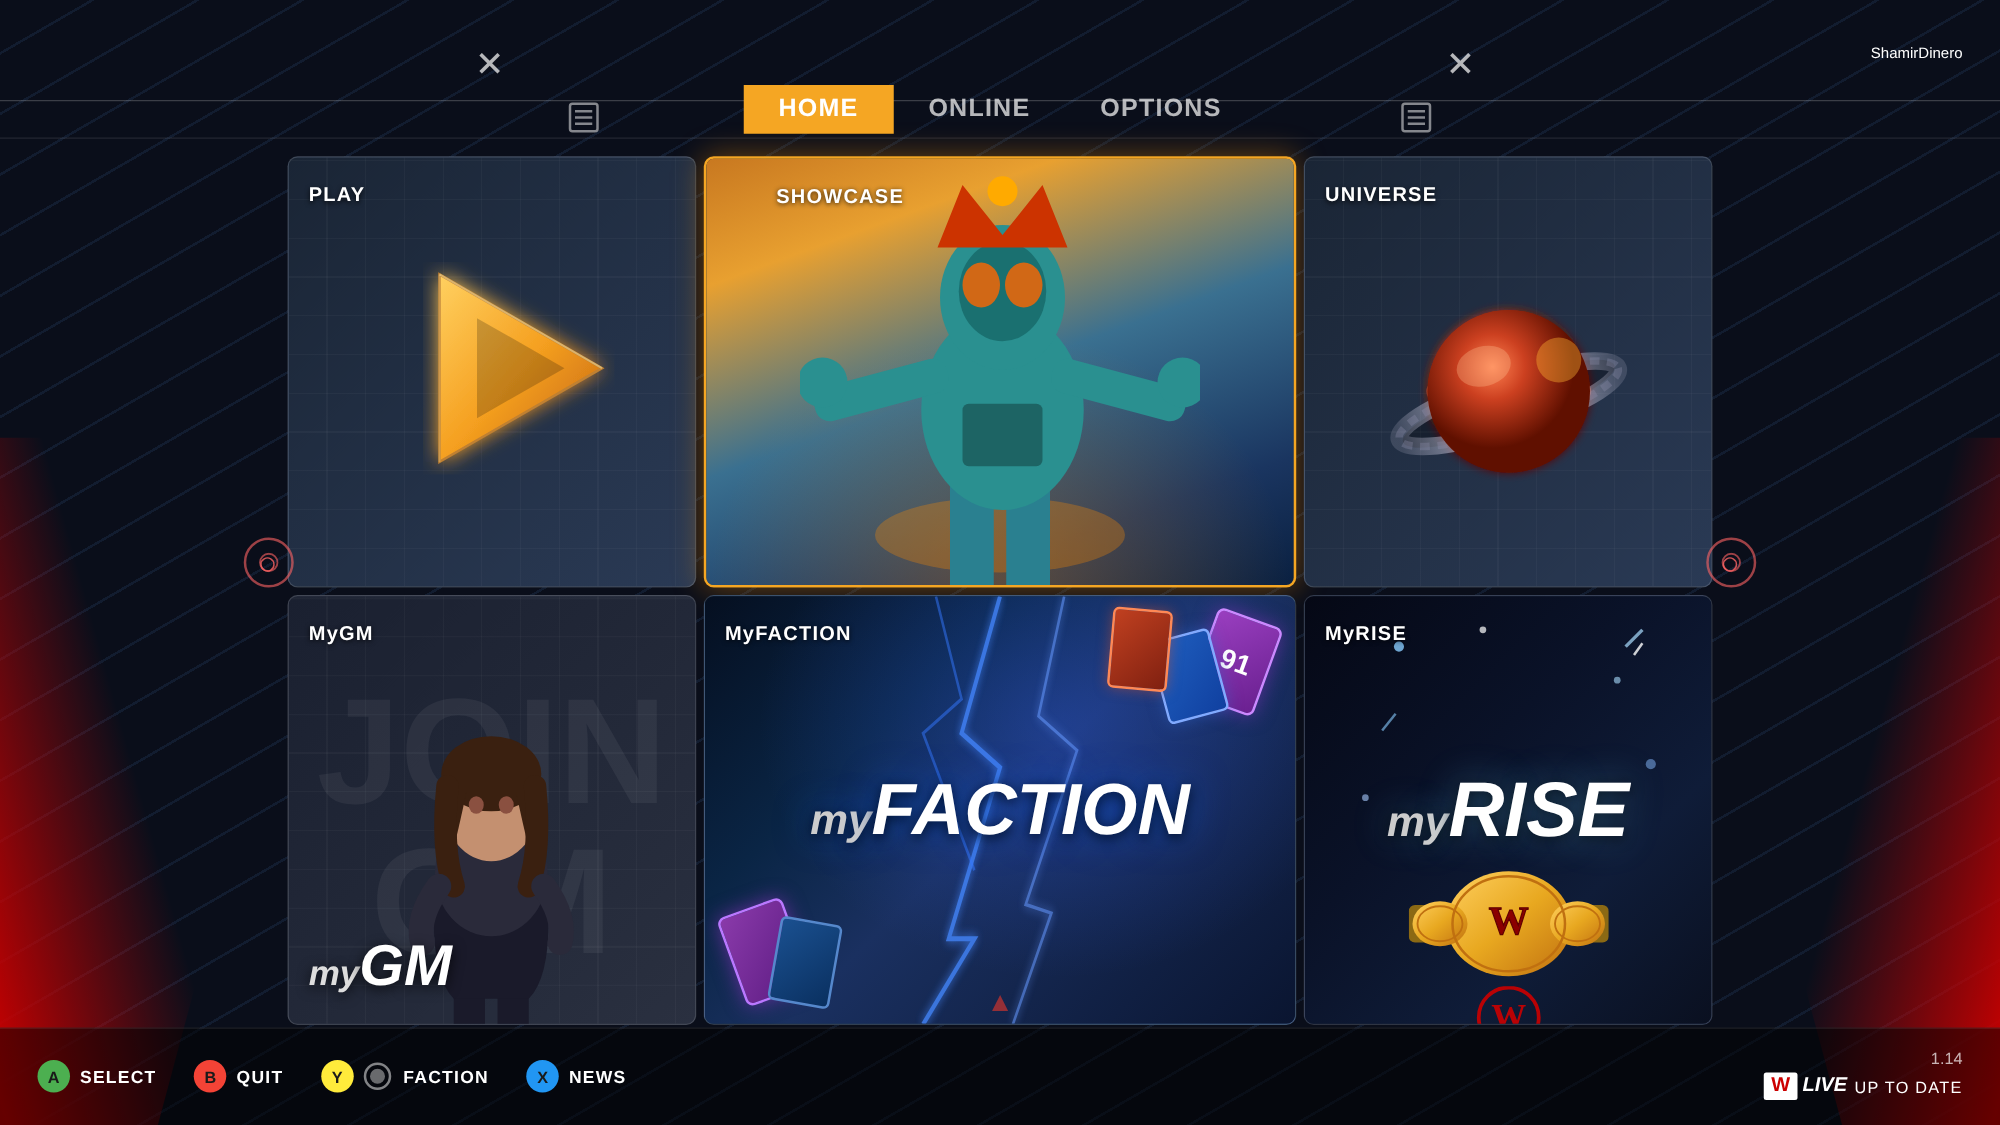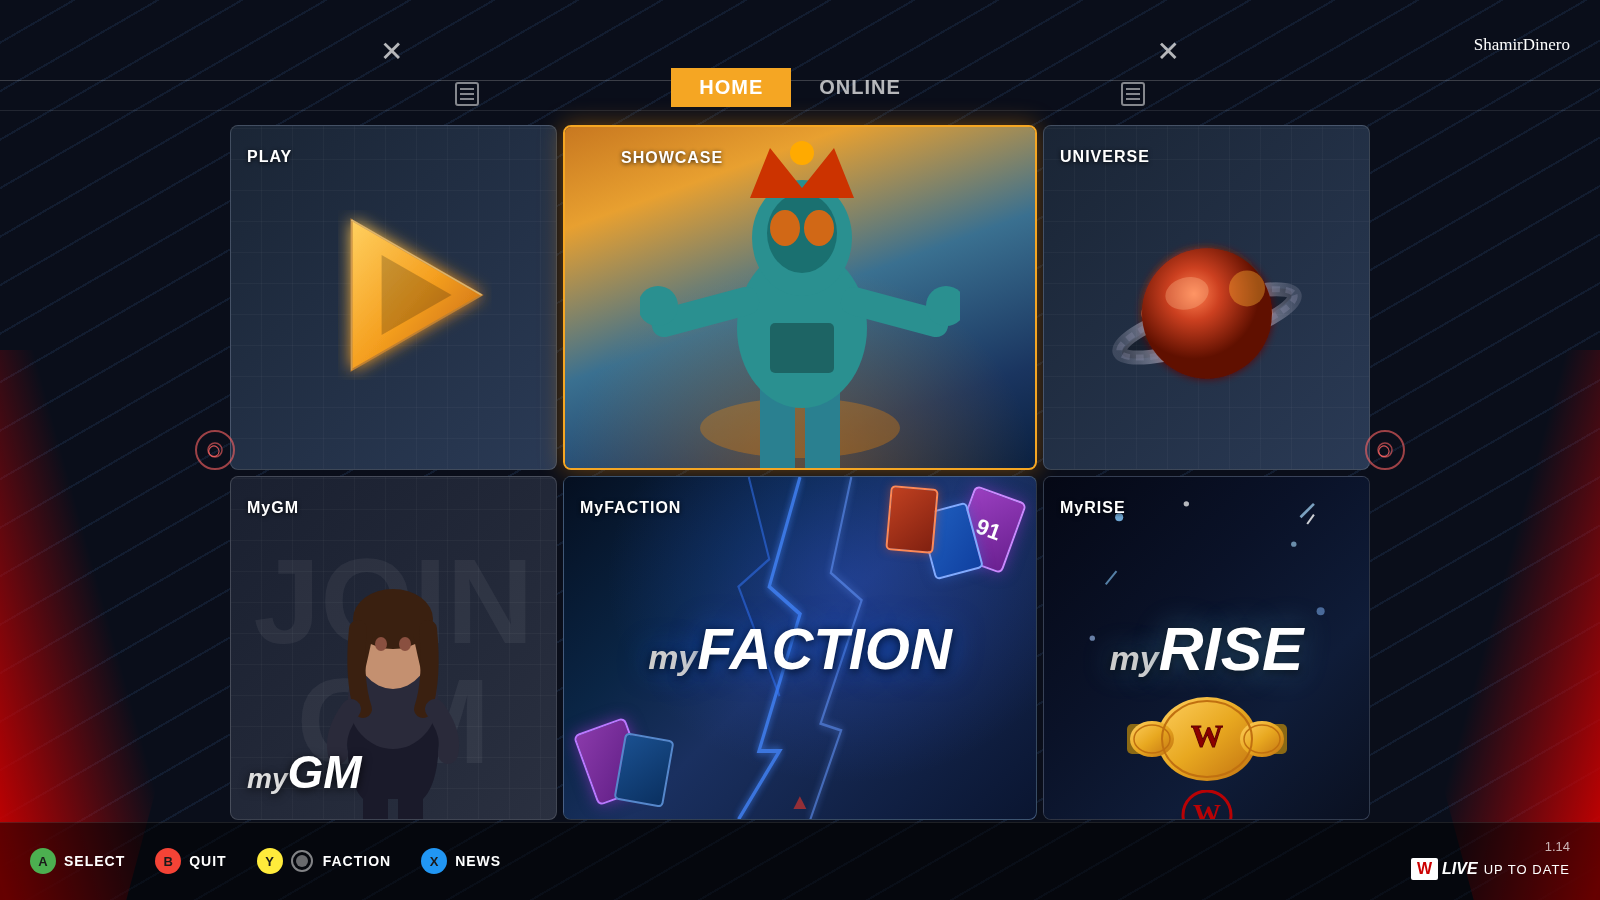--- a/index.html
+++ b/index.html
@@ -63,23 +63,23 @@
       color: rgba(255,255,255,0.7);
       cursor: pointer;
       font-weight: 100;
     }
 
     .username {
       position: absolute;
       right: 30px;
       top: 35px;
       color: #fff;
-      font-size: 17px;
+      font-size: 12px;
       font-weight: normal;
-      font-family: Liberation Serif, serif;
+      font-family: Liberation Sans, sans-serif;
     }
 
     
     .nav-icon-left {
       position: absolute;
       left: 455px;
       top: 82px;
       width: 24px;
       height: 24px;
       border: 2px solid rgba(255,255,255,0.5);
@@ -559,20 +559,21 @@
     <svg width="14" height="12" viewBox="0 0 14 12">
         <rect x="0" y="0" width="14" height="2" fill="rgba(255,255,255,0.5)"></rect>
         <rect x="0" y="5" width="14" height="2" fill="rgba(255,255,255,0.5)"></rect>
         <rect x="0" y="10" width="14" height="2" fill="rgba(255,255,255,0.5)"></rect>
       </svg>
   </div>
 
   <nav class="nav">
     <div class="nav-item active">HOME</div>
     <div class="nav-item">ONLINE</div>
+    <div class="nav-item">OPTIONS</div>
   </nav>
 </div>
 
 <div class="side-arrow-left">
   <svg width="16" height="16" viewBox="0 0 16 16">
       <circle cx="8" cy="8" r="7" fill="none" stroke="rgba(255,100,100,0.6)" stroke-width="1.5"></circle>
       <text x="7" y="12" fill="rgba(255,100,100,0.8)" font-size="11" font-weight="bold" text-anchor="middle">◯</text>
     </svg>
 </div>
 <div class="side-arrow-right">

